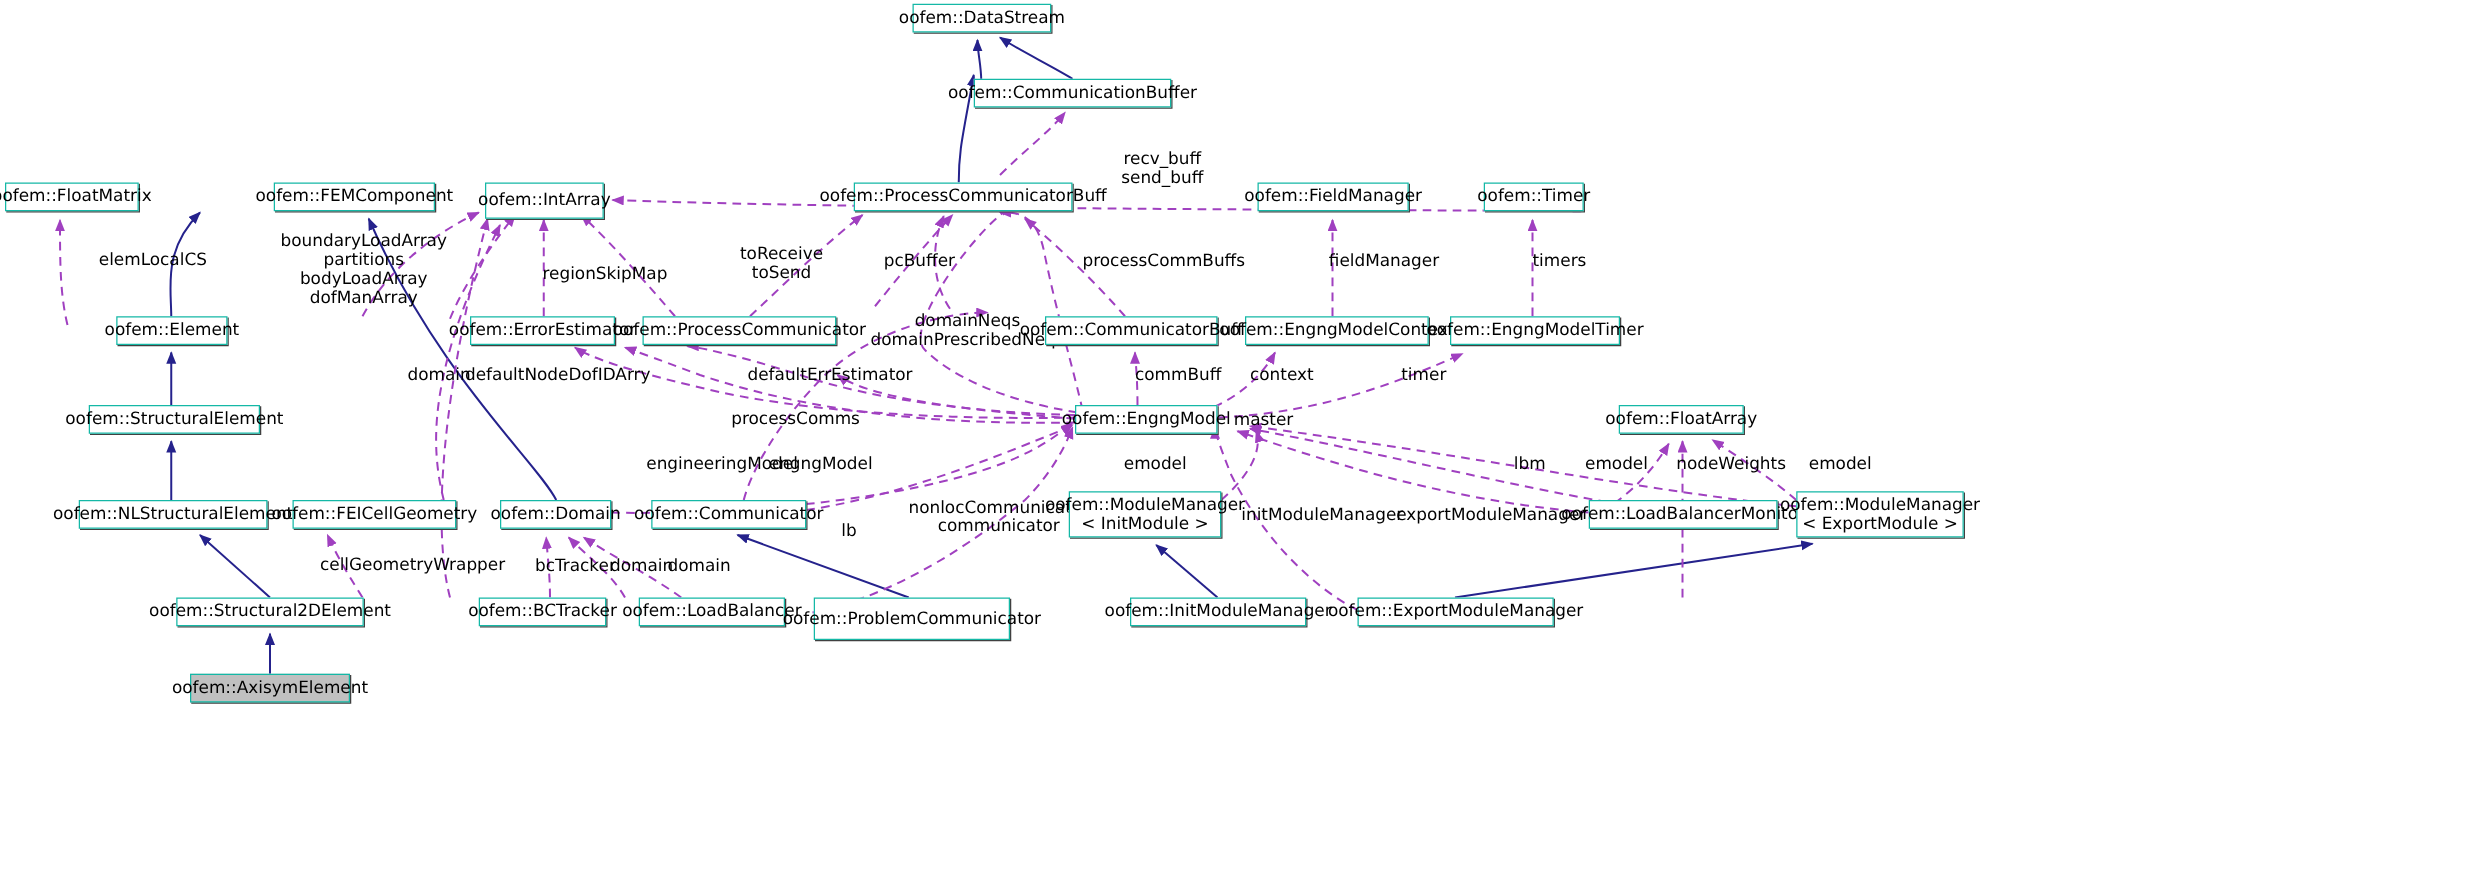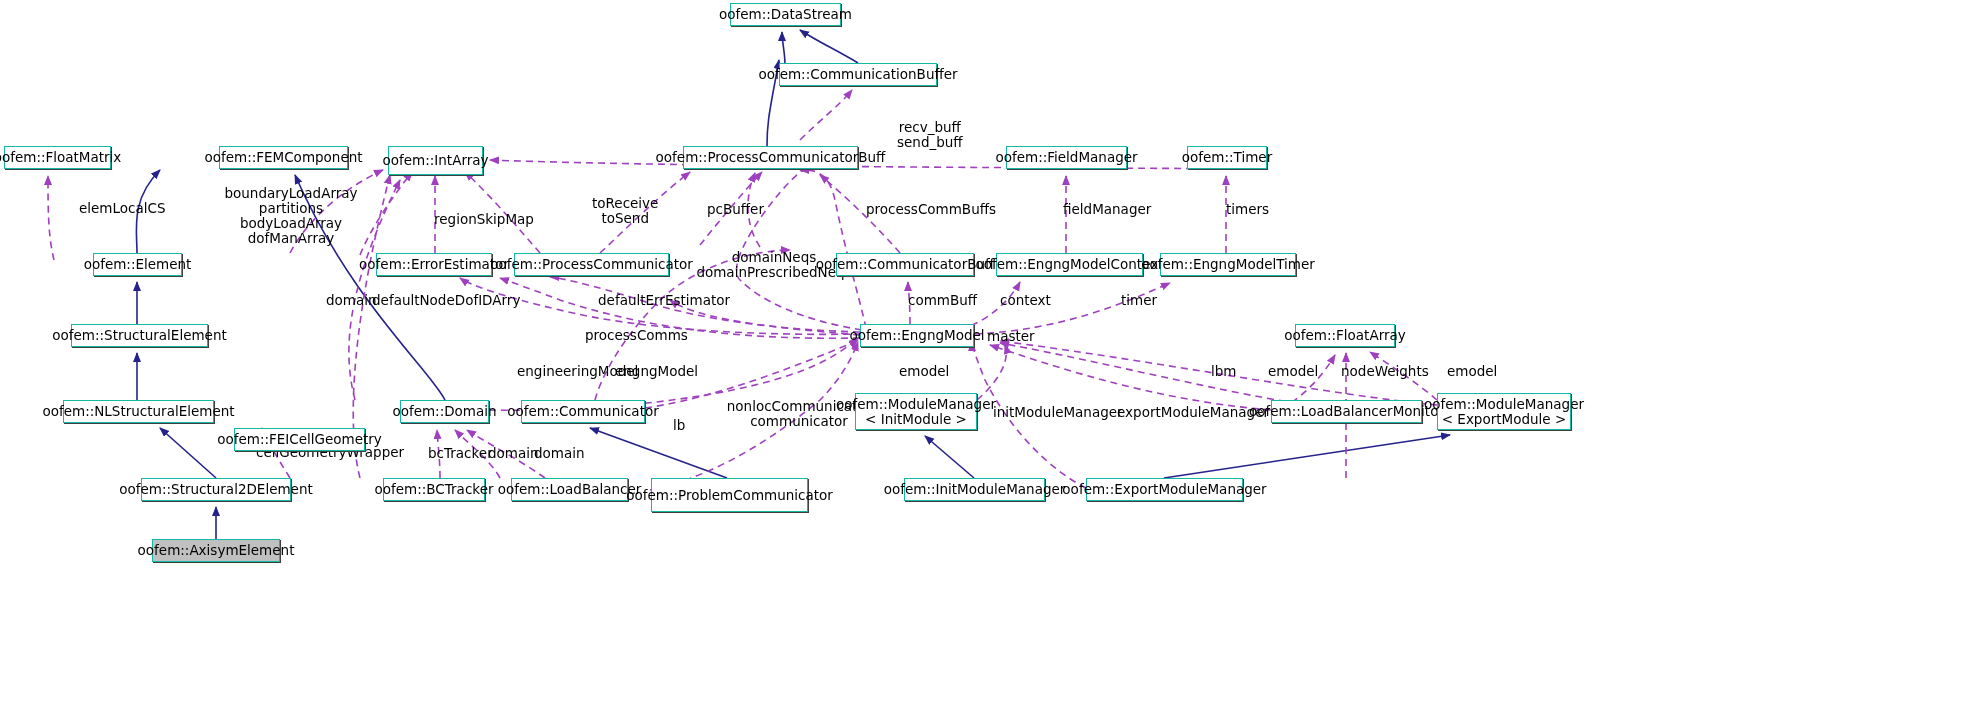--- a/index.html
+++ b/index.html
@@ -145,21 +145,21 @@
       <div class="node" style="left: 93px; top: 253px; width: 89px; height: 23px;">oofem::Element</div>
       <div class="node" style="left: 376px; top: 253px; width: 116px; height: 23px;">oofem::ErrorEstimator</div>
       <div class="node" style="left: 514px; top: 253px; width: 155px; height: 23px;">oofem::ProcessCommunicator</div>
       <div class="node" style="left: 836px; top: 253px; width: 138px; height: 23px;">oofem::CommunicatorBuff</div>
       <div class="node" style="left: 996px; top: 253px; width: 147px; height: 23px;">oofem::EngngModelContext</div>
       <div class="node" style="left: 1160px; top: 253px; width: 136px; height: 23px;">oofem::EngngModelTimer</div>
       <div class="node" style="left: 71px; top: 324px; width: 137px; height: 23px;">oofem::StructuralElement</div>
       <div class="node" style="left: 860px; top: 324px; width: 114px; height: 23px;">oofem::EngngModel</div>
       <div class="node" style="left: 1295px; top: 324px; width: 100px; height: 23px;">oofem::FloatArray</div>
       <div class="node" style="left: 63px; top: 400px; width: 151px; height: 23px;">oofem::NLStructuralElement</div>
-      <div class="node" style="left: 234px; top: 400px; width: 131px; height: 23px; margin-top: 28px;">oofem::FEICellGeometry</div>
+      <div class="node" style="left: 234px; top: 400px; width: 131px; height: 23px;">oofem::FEICellGeometry</div>
       <div class="node" style="left: 400px; top: 400px; width: 89px; height: 23px;">oofem::Domain</div>
       <div class="node" style="left: 521px; top: 400px; width: 124px; height: 23px;">oofem::Communicator</div>
       <div class="node" style="left: 855px; top: 393px; width: 122px; height: 37px;">oofem::ModuleManager
 &lt; InitModule &gt;</div>
       <div class="node" style="left: 1271px; top: 400px; width: 151px; height: 23px;">oofem::LoadBalancerMonitor</div>
       <div class="node" style="left: 1437px; top: 393px; width: 134px; height: 37px;">oofem::ModuleManager
 &lt; ExportModule &gt;</div>
       <div class="node" style="left: 141px; top: 478px; width: 150px; height: 23px;">oofem::Structural2DElement</div>
       <div class="node" style="left: 383px; top: 478px; width: 102px; height: 23px;">oofem::BCTracker</div>
       <div class="node" style="left: 511px; top: 478px; width: 117px; height: 23px;">oofem::LoadBalancer</div>

